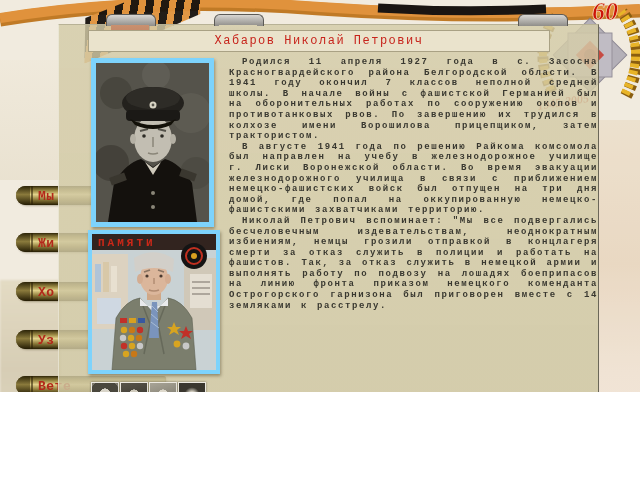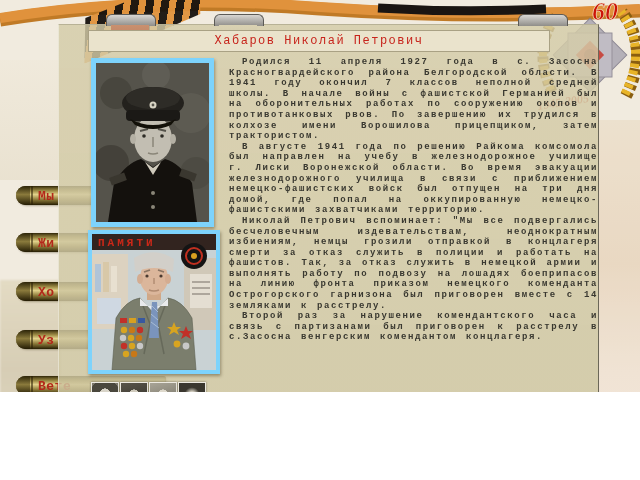--- a/index.html
+++ b/index.html
@@ -247,21 +247,20 @@
   <div class="thumb t1"></div>
   <div class="thumb t2"></div>
   <div class="thumb t3"></div>
   <div class="thumb t4"></div>
   <div class="thumb t5"></div>
 
   <div class="bio">
     <p>Родился 11 апреля 1927 года в с. Засосна Красногвардейского района Белгородской области. В 1941 году окончил 7 классов неполной средней школы. В начале войны с фашистской Германией был на оборонительных работах по сооружению окопов и противотанковых рвов. По завершению их трудился в колхозе имени Ворошилова прицепщиком, затем трактористом.</p>
     <p>В августе 1941 года по решению Райкома комсомола был направлен на учебу в железнодорожное училище г. Лиски Воронежской области. Во время эвакуации железнодорожного училища в связи с приближением немецко-фашистских войск был отпущен на три дня домой, где попал на оккупированную немецко-фашистскими захватчиками территорию.</p>
     <p>Николай Петрович вспоминает: "Мы все подвергались бесчеловечным издевательствам, неоднократным избиениям, немцы грозили отправкой в концлагеря смерти за отказ служить в полиции и работать на фашистов. Так, за отказ служить в немецкой армии и выполнять работу по подвозу на лошадях боеприпасов на линию фронта приказом немецкого коменданта Острогорского гарнизона был приговорен вместе с 14 земляками к расстрелу.</p>
-    <p>Второй раз за нарушение комендантского часа и связь с партизанами был приговорен к расстрелу в с.Засосна венгерским комендантом концлагеря.</p>
   </div>
 
   <div class="next-btn">
     <svg width="28" height="26">
       <polygon points="2,1 26,13 2,25" fill="rgba(255,255,255,.12)" stroke="#8f8d7d" stroke-width="1.6"></polygon>
     </svg>
   </div>
 
   <div class="footer-strip"></div>
   <div class="slogan">

